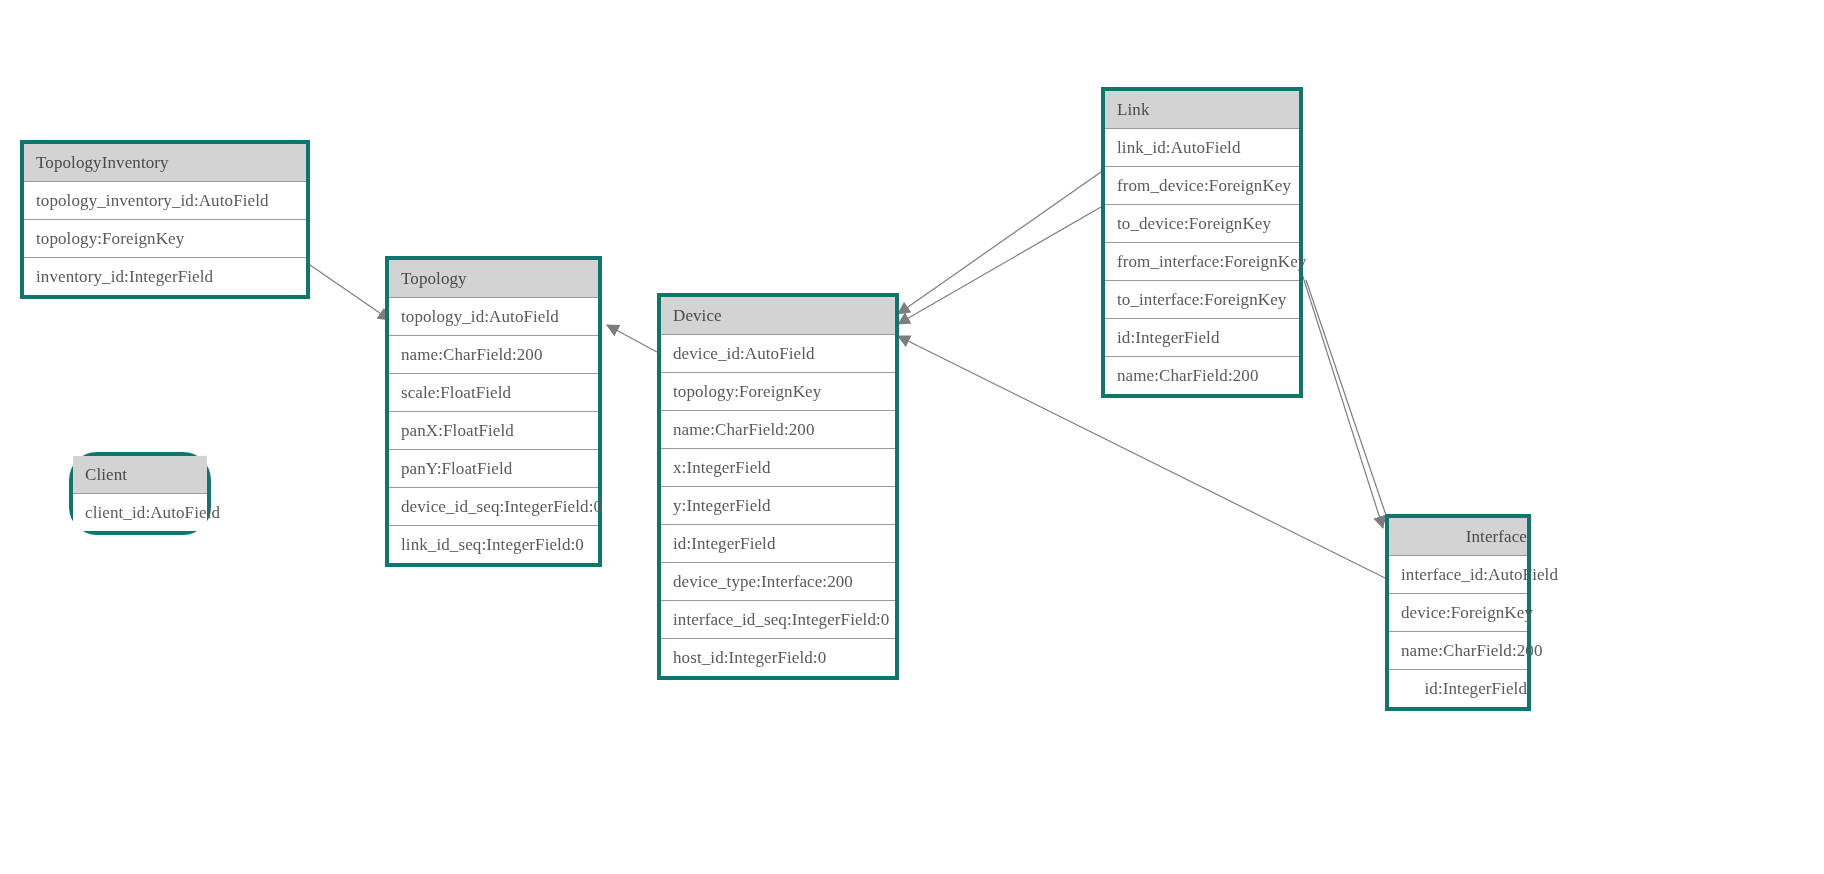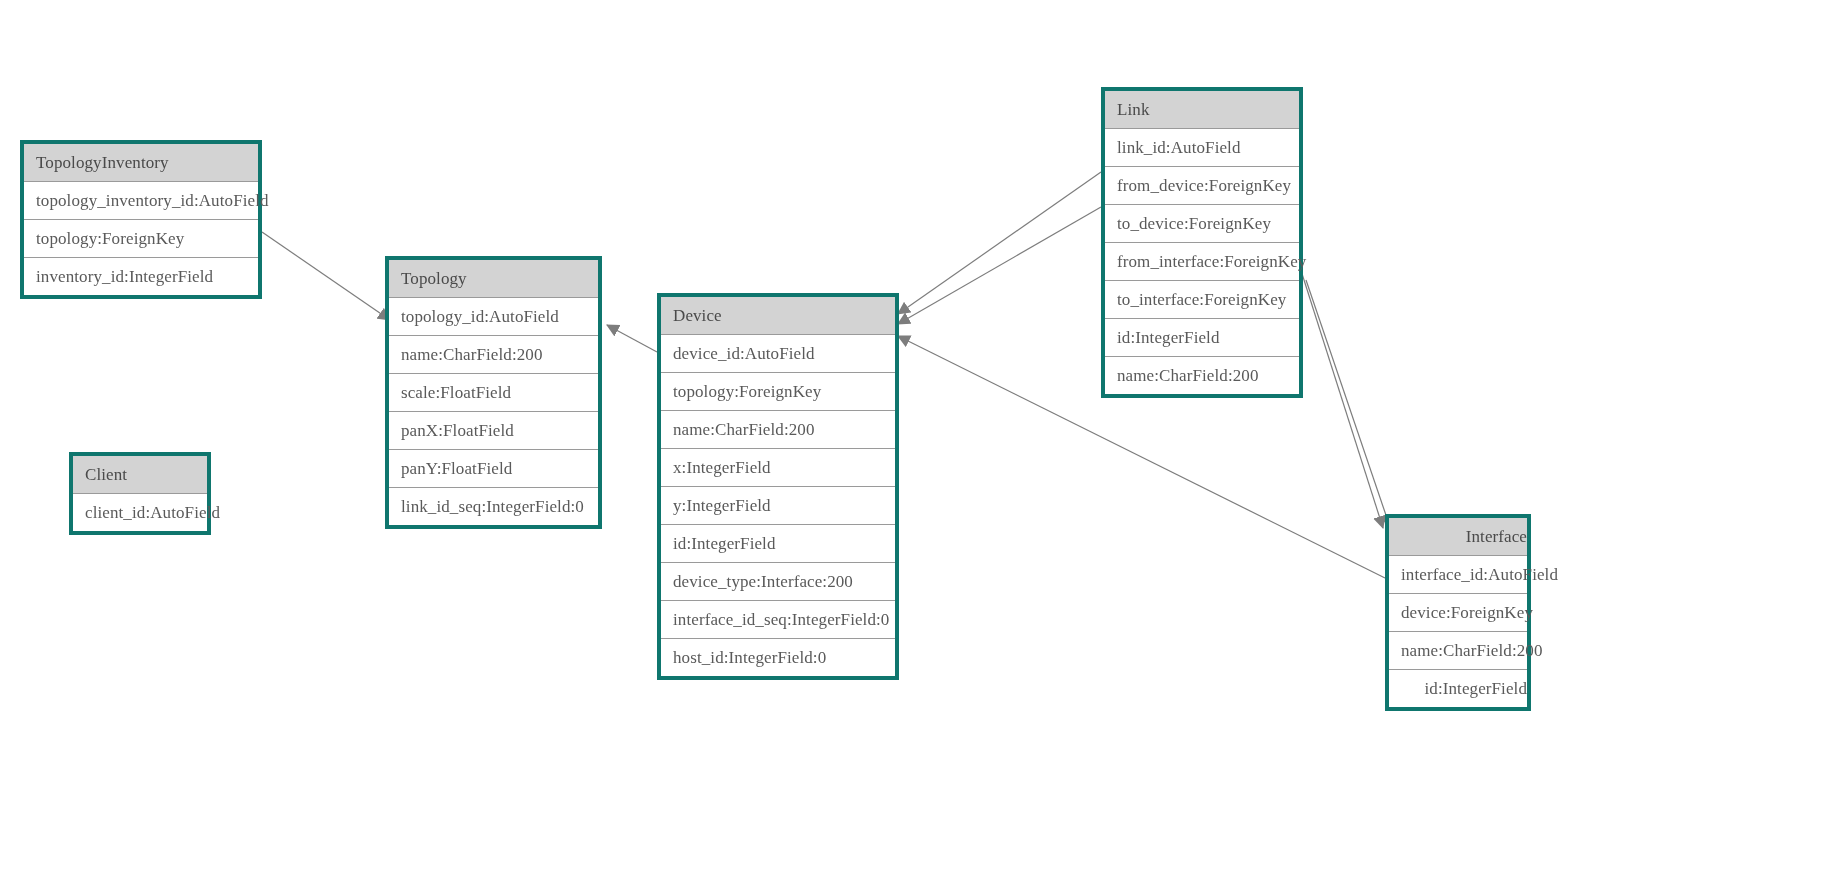--- a/index.html
+++ b/index.html
@@ -90,36 +90,37 @@
     <g>
       <path d="M 1297 258 L 1383 528" stroke="#7d7d7d" stroke-width="1.2" fill="none" marker-end="url(#arrow)"></path>
     </g>
 
     <g>
       <path d="M 1306 280 L 1390 527" stroke="#7d7d7d" stroke-width="1.2" fill="none" marker-end="url(#arrow)"></path>
     </g>
   </svg>
 
   <div id="entity-container">
-      <div class="entity" style="left: 20px; top: 140px; width: 242px;">
+      <div class="entity" style="left: 20px; top: 140px; width: 290px;">
         <div class="entity-header">TopologyInventory</div>
         <div class="entity-field">topology_inventory_id:AutoField</div>
         <div class="entity-field">topology:ForeignKey</div>
         <div class="entity-field">inventory_id:IntegerField</div>
       </div>
       <div class="entity" style="left: 385px; top: 256px; width: 217px;">
         <div class="entity-header">Topology</div>
         <div class="entity-field">topology_id:AutoField</div>
         <div class="entity-field">name:CharField:200</div>
         <div class="entity-field">scale:FloatField</div>
         <div class="entity-field">panX:FloatField</div>
         <div class="entity-field">panY:FloatField</div>
+        <div class="entity-field">device_id_seq:IntegerField:0</div>
         <div class="entity-field">link_id_seq:IntegerField:0</div>
       </div>
-      <div class="entity" style="left: 69px; top: 452px; width: 142px;">
+      <div class="entity" style="left: 69px; top: 452px; width: 142px; border-radius: 28px;">
         <div class="entity-header">Client</div>
         <div class="entity-field">client_id:AutoField</div>
       </div>
       <div class="entity" style="left: 657px; top: 269px; width: 242px; margin-top: 24px;">
         <div class="entity-header">Device</div>
         <div class="entity-field">device_id:AutoField</div>
         <div class="entity-field">topology:ForeignKey</div>
         <div class="entity-field">name:CharField:200</div>
         <div class="entity-field">x:IntegerField</div>
         <div class="entity-field">y:IntegerField</div>

